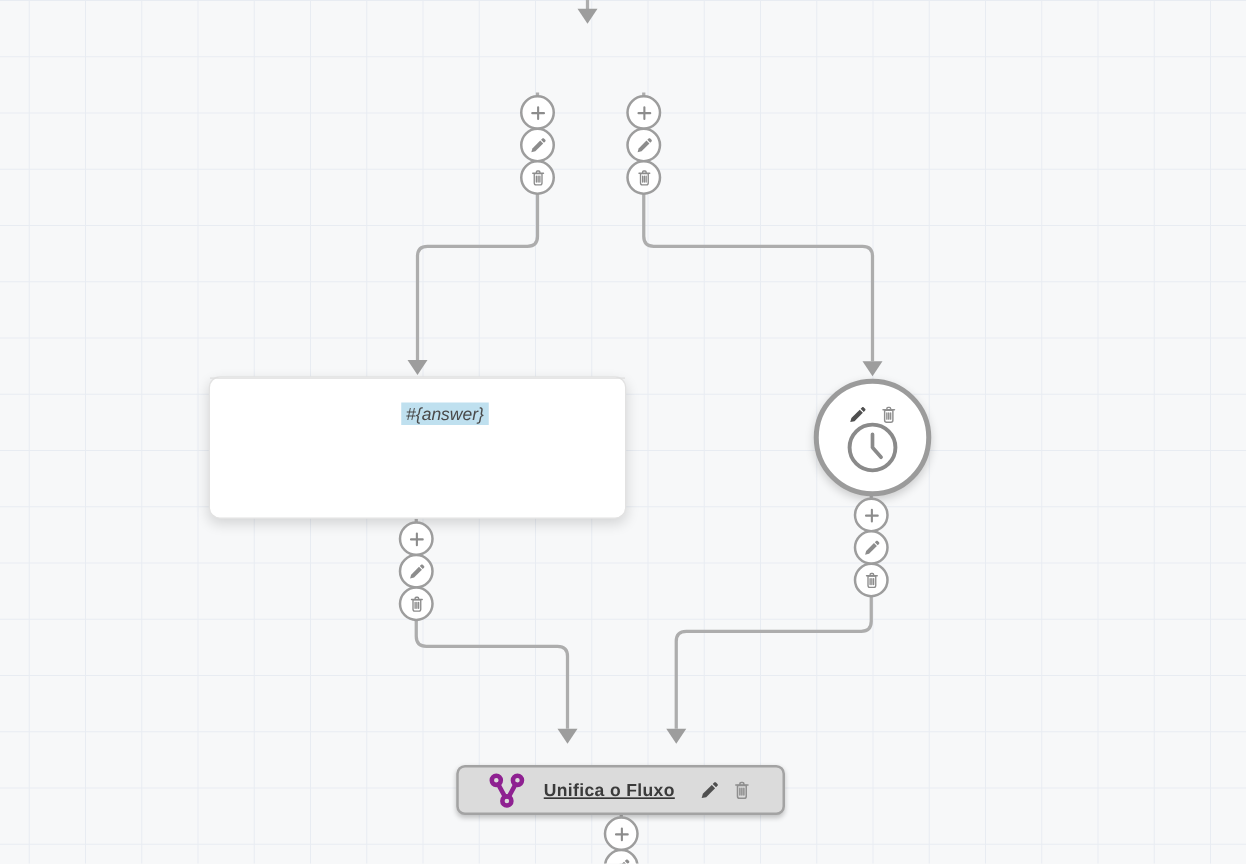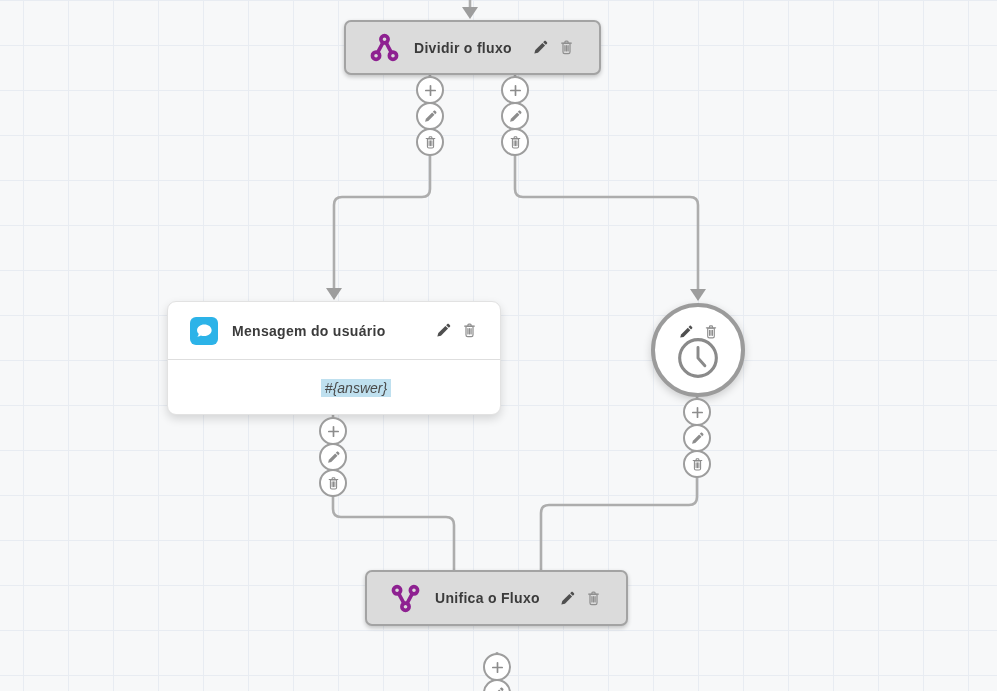--- a/index.html
+++ b/index.html
@@ -126,60 +126,22 @@
     <path class="edge" d="M333 494V509Q333 517 341 517H446Q454 517 454 525V583"></path>
     <polygon class="arrow" points="446,583 462,583 454,595"></polygon>
 
     <path class="edge" d="M697 396V477"></path>
     <path class="edge" d="M697 474V497Q697 505 689 505H549Q541 505 541 513V583"></path>
     <polygon class="arrow" points="533,583 549,583 541,595"></polygon>
 
     <path class="edge" d="M497 652V691"></path>
   </svg>
 
-  <div class="node-gray" style="left:344px;top:20px;width:257px;height:55px;">
-    <svg class="hdr-icon" width="29" height="29" style="color:#8e2191">
-        <use href="#icon-split"></use>
-      </svg>
-    <span class="node-title">Dividir o fluxo</span>
-    <span class="hdr-actions">
-      <button class="action-btn edit-color">
-          <svg>
-            <use href="#icon-pencil"></use>
-          </svg>
-        </button>
-      <button class="action-btn del-color">
-          <svg>
-            <use href="#icon-trash"></use>
-          </svg>
-        </button>
-    </span>
-  </div>
 
   <div class="node-white" style="left:167px;top:301px;width:334px;height:114px;">
-    <div class="hdr">
-      <span class="chat-badge">
-        <svg width="24" height="24">
-            <use href="#icon-chat"></use>
-          </svg>
-      </span>
-      <span class="node-title">Mensagem do usuário</span>
-      <span class="hdr-actions">
-        <button class="action-btn edit-color">
-            <svg>
-              <use href="#icon-pencil"></use>
-            </svg>
-          </button>
-        <button class="action-btn del-color">
-            <svg>
-              <use href="#icon-trash"></use>
-            </svg>
-          </button>
-      </span>
-    </div>
     <div class="divider"></div>
     <div class="node-body">
       <span class="var-chip">#{answer}</span>
     </div>
   </div>
 
   <div class="node-circle" style="left:651px;top:303px;">
     <div class="timer-actions">
       <button class="action-btn edit-color">
           <svg>
@@ -190,21 +152,21 @@
           <svg>
             <use href="#icon-trash"></use>
           </svg>
         </button>
     </div>
     <svg class="timer-clock" width="44" height="44">
         <use href="#icon-clock"></use>
       </svg>
   </div>
 
-  <div class="node-gray" style="left:365px;top:570px;width:263px;height:56px;">
+  <div class="node-gray" style="left:365px;top:612px;width:263px;height:40px;text-decoration:underline;">
     <svg class="hdr-icon" width="29" height="29" style="color:#8e2191">
         <use href="#icon-merge"></use>
       </svg>
     <span class="node-title">Unifica o Fluxo</span>
     <span class="hdr-actions">
       <button class="action-btn edit-color">
           <svg>
             <use href="#icon-pencil"></use>
           </svg>
         </button>

